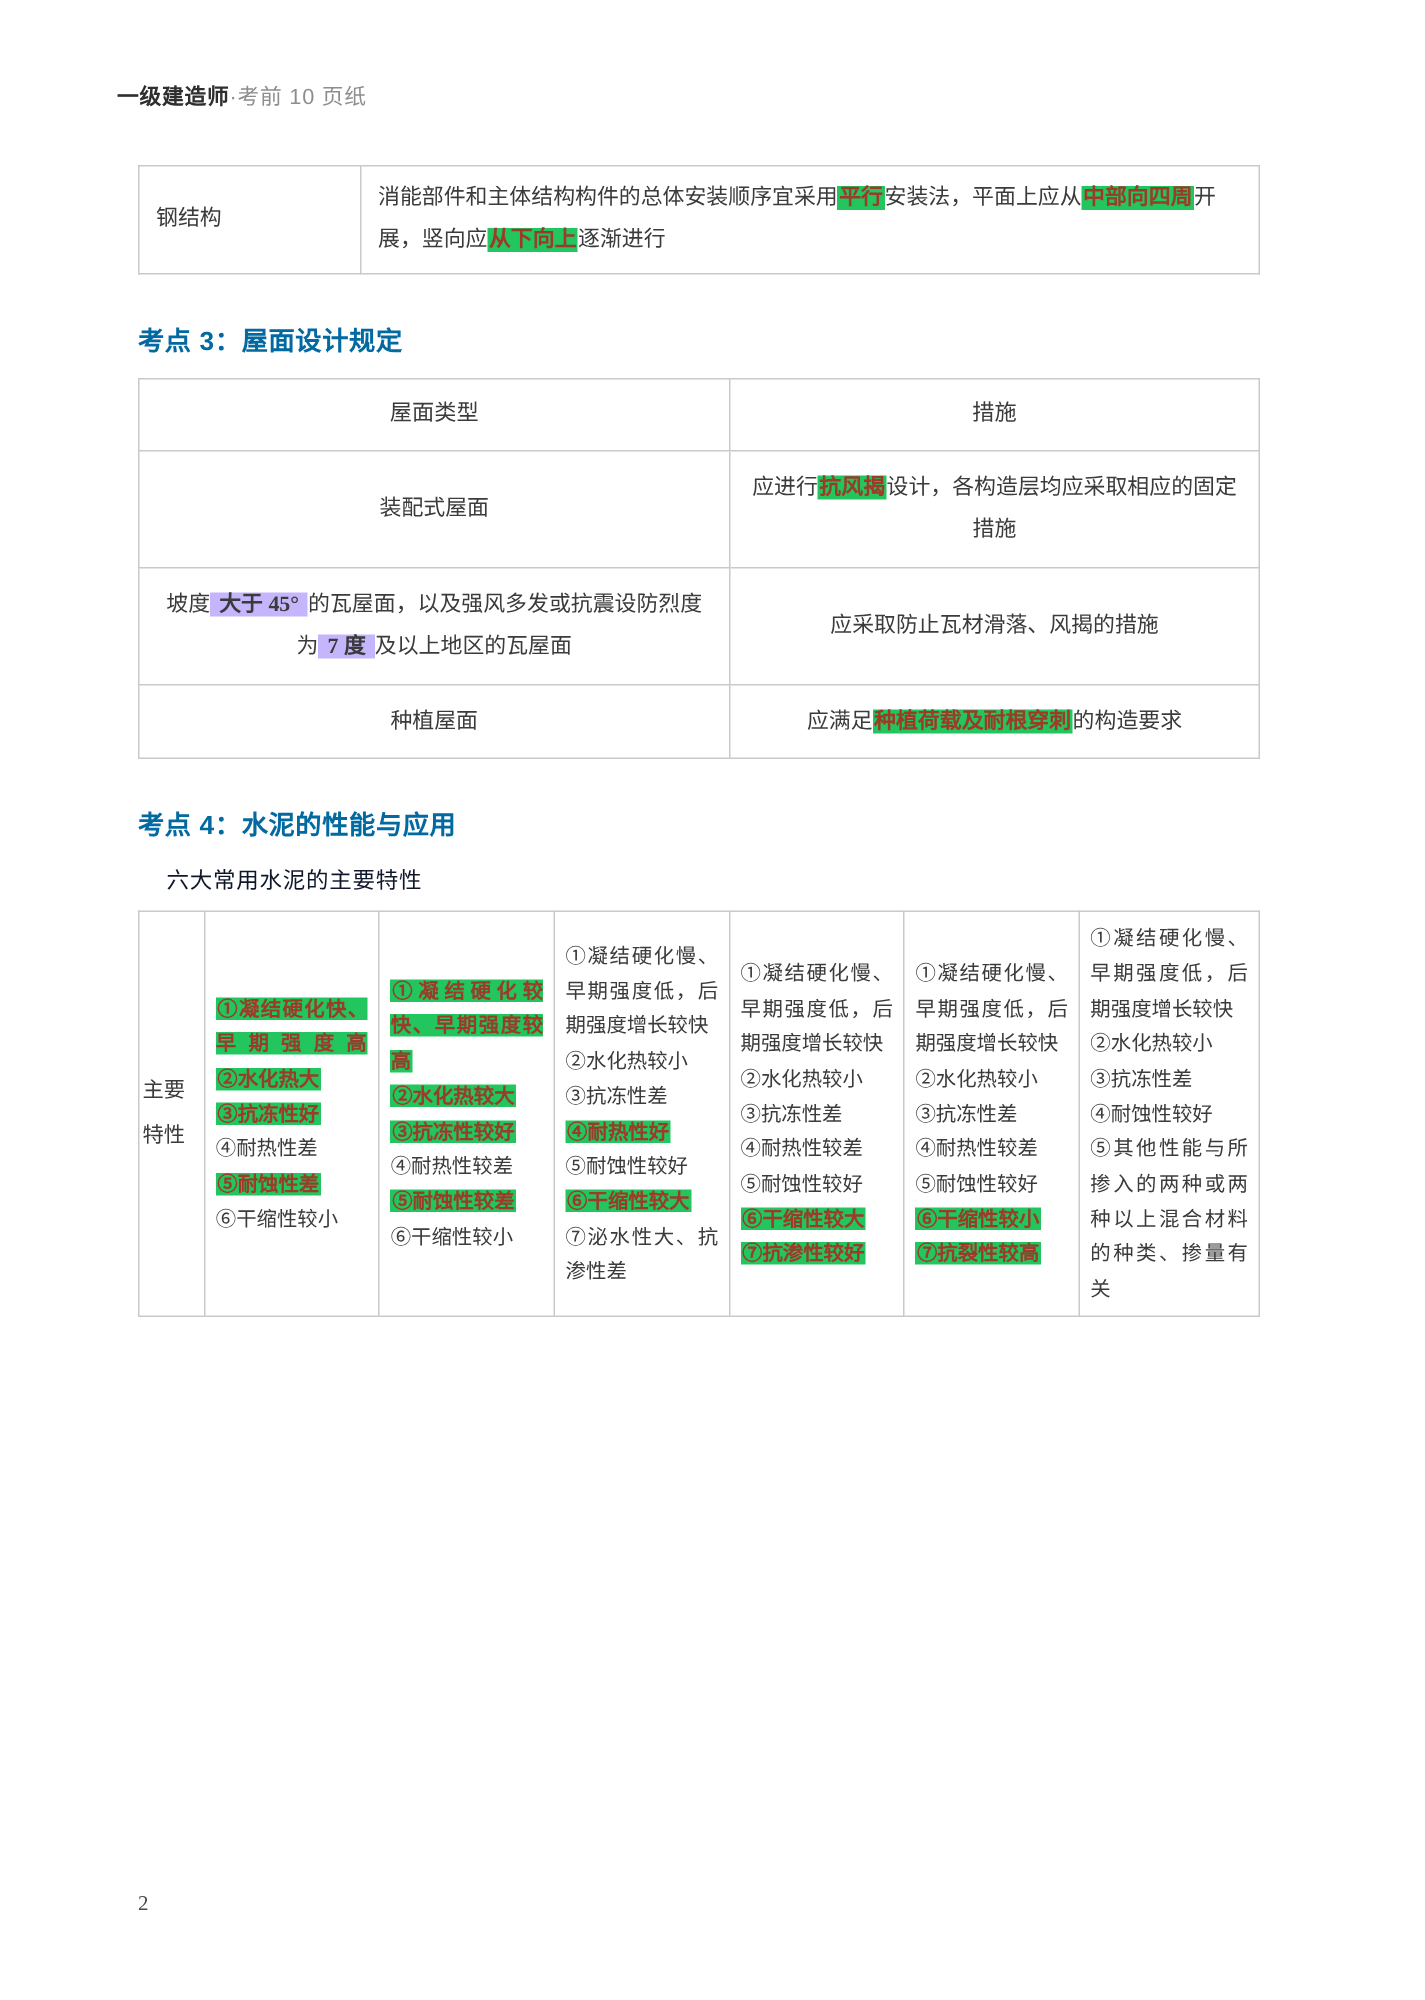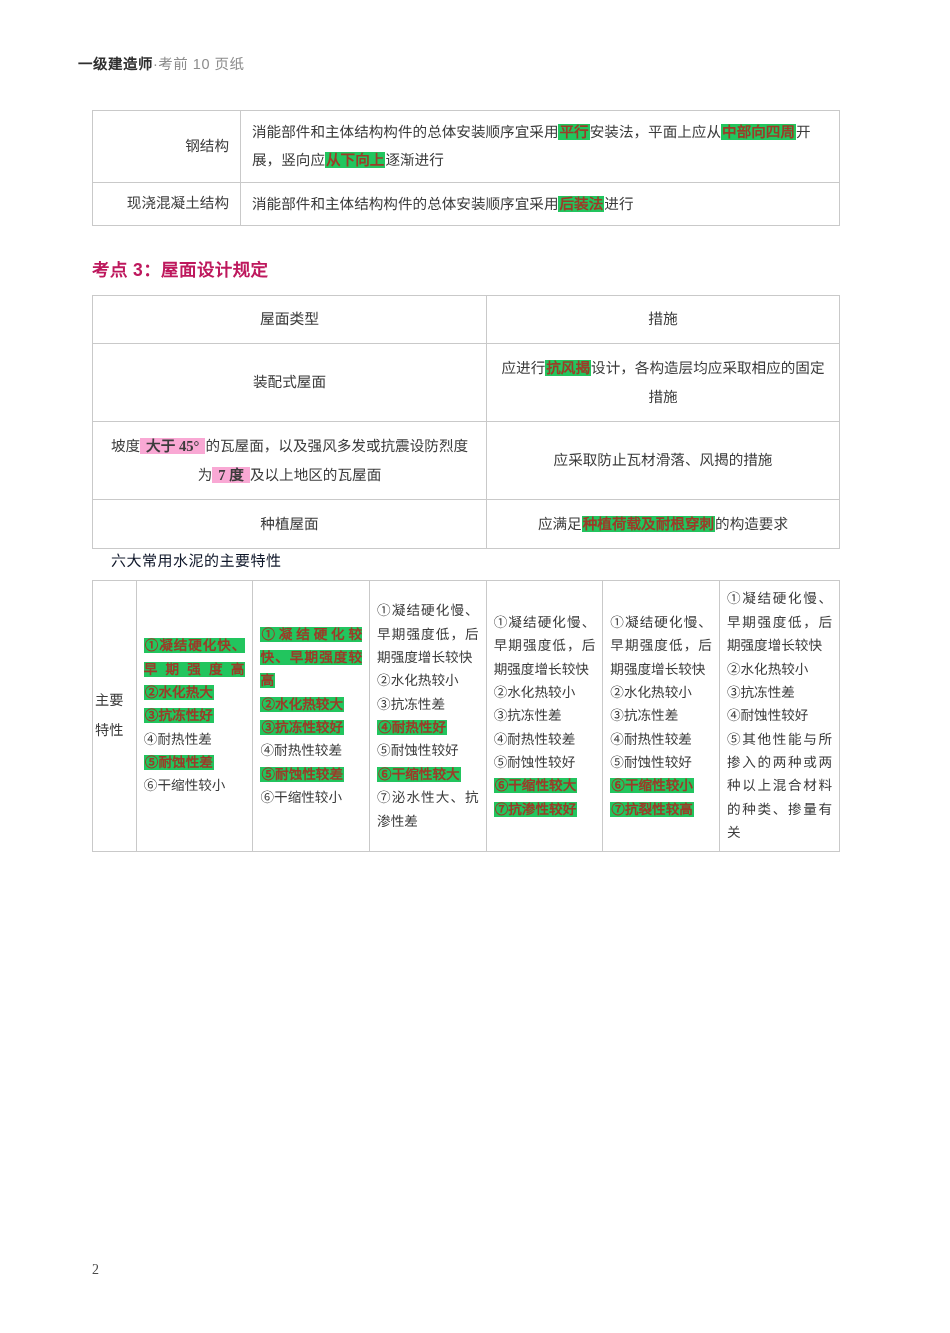--- a/index.html
+++ b/index.html
@@ -47,21 +47,21 @@
     left: 92px;
     top: 110px;
     width: 748px;
   }
 
   
   h2.kaodian {
     font-family: "Liberation Sans", "DejaVu Sans", sans-serif;
     font-size: 17.5px;
     font-weight: 700;
-    color: #be185d;
+    color: #0369a1;
     margin: 0;
     padding: 0;
     letter-spacing: .4px;
   }
   .kaodian-wrap { margin: 30px 0 14px 0; }
   .subtitle {
     font-size: 15px;
     color: #0f172a;
     margin: 0 0 10px 19px;
     letter-spacing: .5px;
@@ -90,30 +90,30 @@
   }
 
   
   .hl {
     background: #22c55e;
     color: #9c3b28;
     font-weight: 700;
     padding: 0 1px;
   }
   .hl-plain {
-    background: #f9a8d4;
+    background: #c4b5fd;
     color: #3b3b3b;
     font-weight: 700;
     padding: 0 6px;
   }
 
   
   #table-damping { margin-top: 0; }
   #table-damping col.c1 { width: 148px; }
-  #table-damping td.lbl { text-align: right; }
+  #table-damping td.lbl { text-align: left; }
   #table-damping td.body { text-align: left; line-height: 1.95; }
 
   
   #table-roof col.c1 { width: 394px; }
   #table-roof td { line-height: 1.95; text-align: center; }
   #table-roof td.body { padding: 10px 12px; }
 
   
   #table-cement col.c0 { width: 38px; }
   #table-cement col.cx { width: 101px; }
@@ -170,24 +170,20 @@
 
     <table id="table-damping">
       <colgroup>
           <col class="c1">
           <col>
         </colgroup>
       <tbody>
           <tr>
             <td class="lbl">钢结构</td>
             <td class="body"><span>消能部件和主体结构构件的总体安装顺序宜采用</span><span class="hl">平行</span><span>安装法，平面上应从</span><span class="hl">中部向四周</span><span>开展，竖向应</span><span class="hl">从下向上</span><span>逐渐进行</span></td>
-          </tr>
-          <tr>
-            <td class="lbl">现浇混凝土结构</td>
-            <td class="body"><span>消能部件和主体结构构件的总体安装顺序宜采用</span><span class="hl">后装法</span><span>进行</span></td>
           </tr>
         </tbody>
     </table>
 
     <div class="kaodian-wrap">
       <h2 class="kaodian">考点 3：屋面设计规定</h2>
     </div>
 
     <table id="table-roof">
       <colgroup>
@@ -207,20 +203,23 @@
             <td class="body"><span>坡度</span><span class="hl-plain">大于 45°</span><span>的瓦屋面，以及强风多发或抗震设防烈度为</span><span class="hl-plain">7 度</span><span>及以上地区的瓦屋面</span></td>
             <td class="body"><span>应采取防止瓦材滑落、风揭的措施</span></td>
           </tr>
           <tr>
             <td class="body"><span>种植屋面</span></td>
             <td class="body"><span>应满足</span><span class="hl">种植荷载及耐根穿刺</span><span>的构造要求</span></td>
           </tr>
         </tbody>
     </table>
 
+    <div class="kaodian-wrap">
+      <h2 class="kaodian">考点 4：水泥的性能与应用</h2>
+    </div>
     <div class="subtitle">六大常用水泥的主要特性</div>
 
     <table id="table-cement">
       <colgroup>
           <col class="c0">
           <col class="cx">
           <col class="cx">
           <col class="cx">
           <col class="cx">
           <col class="cx">

